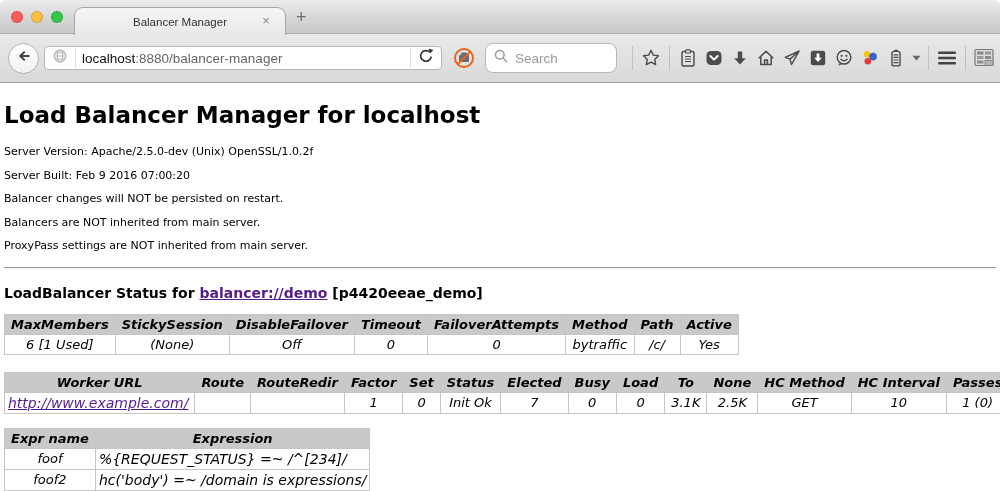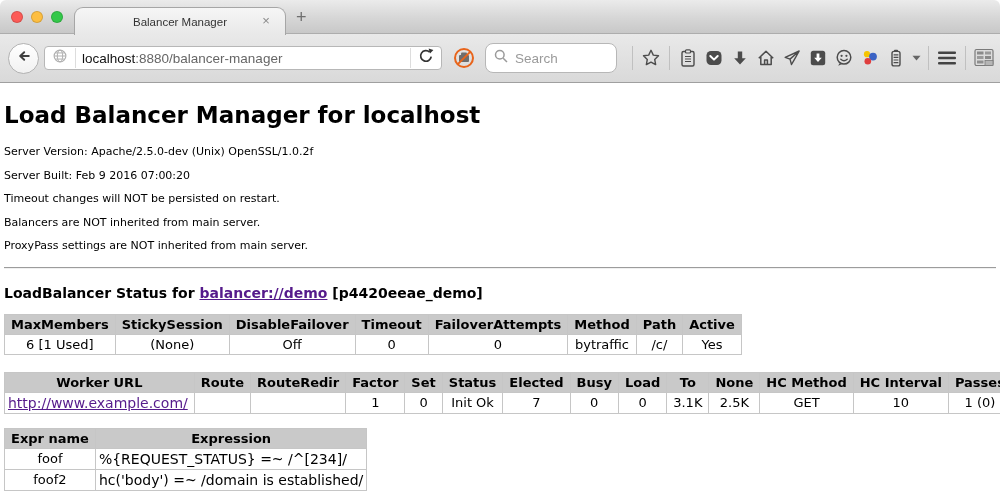--- a/index.html
+++ b/index.html
@@ -63,21 +63,21 @@
   .icon-btn svg { display:block; }
 
   
   .page { padding:0 4px; color:#000; }
   .page h1 { font-size:23px; margin:19px 0 16px 0; font-weight:bold; letter-spacing:0; }
   .info-line { font-size:11px; line-height:15.6px;margin-top:8px; }
   hr.rule { border:none; border-top:1px solid #9c9c9c; border-bottom:1px solid #f0f0f0; height:0; margin:13px 0; }
   .section-h { font-size:14px; font-weight:bold; margin:16px 0 13px 0; }
   .section-h a { color:#551a8b; }
   table { border-collapse:collapse; font-size:13px; border:1px solid #6e6e6e; }
-  th, td { border:1px solid #c6c6c6; padding:2px 6px; text-align:center; white-space:nowrap; }
+  th, td { border:1px solid #c6c6c6; padding:2px 6px; text-align:center; white-space:nowrap;font-style:italic; }
   th { background:#c9c9c9; font-weight:bold; }
   #balancer-table { margin-bottom:17px; }
   #worker-table { margin-bottom:14px; }
   #worker-table td.url-cell { text-align:left; padding-left:3px; }
   #worker-table a, .expr-cell { font-size:14px; }
   #worker-table a { color:#551a8b; }
   #health-table td.expr-cell { text-align:left; padding:2px 3px; }
   #health-table { margin-bottom:0; }
   hr.bottom { margin-top:8px; }
 </style>
@@ -236,21 +236,21 @@
         </svg>
     </span>
   </div>
 </div>
 
 <div class="page">
   <h1>Load Balancer Manager for localhost</h1>
 
   <div class="info-line">Server Version: Apache/2.5.0-dev (Unix) OpenSSL/1.0.2f</div>
   <div class="info-line">Server Built: Feb 9 2016 07:00:20</div>
-  <div class="info-line">Timeout changes will NOT be persisted on restart.</div>
+  <div class="info-line">Balancer changes will NOT be persisted on restart.</div>
   <div class="info-line">Balancers are NOT inherited from main server.</div>
   <div class="info-line">ProxyPass settings are NOT inherited from main server.</div>
 
   <hr class="rule">
 
   <div class="section-h">
     <span>LoadBalancer Status for</span>
     <a href="#">balancer://demo</a>
     <span>[p4420eeae_demo]</span>
   </div>
@@ -324,19 +324,19 @@
     <tr>
       <th>Expr name</th>
       <th>Expression</th>
     </tr>
     <tr>
       <td>foof</td>
       <td class="expr-cell">%{REQUEST_STATUS} =~ /^[234]/</td>
     </tr>
     <tr>
       <td>foof2</td>
-      <td class="expr-cell">hc('body') =~ /domain is established/</td>
+      <td class="expr-cell">hc('body') =~ /domain is expressions/</td>
     </tr>
   </tbody>
     </table>
 
   <hr class="rule bottom">
 </div>
 
 </body></html>

